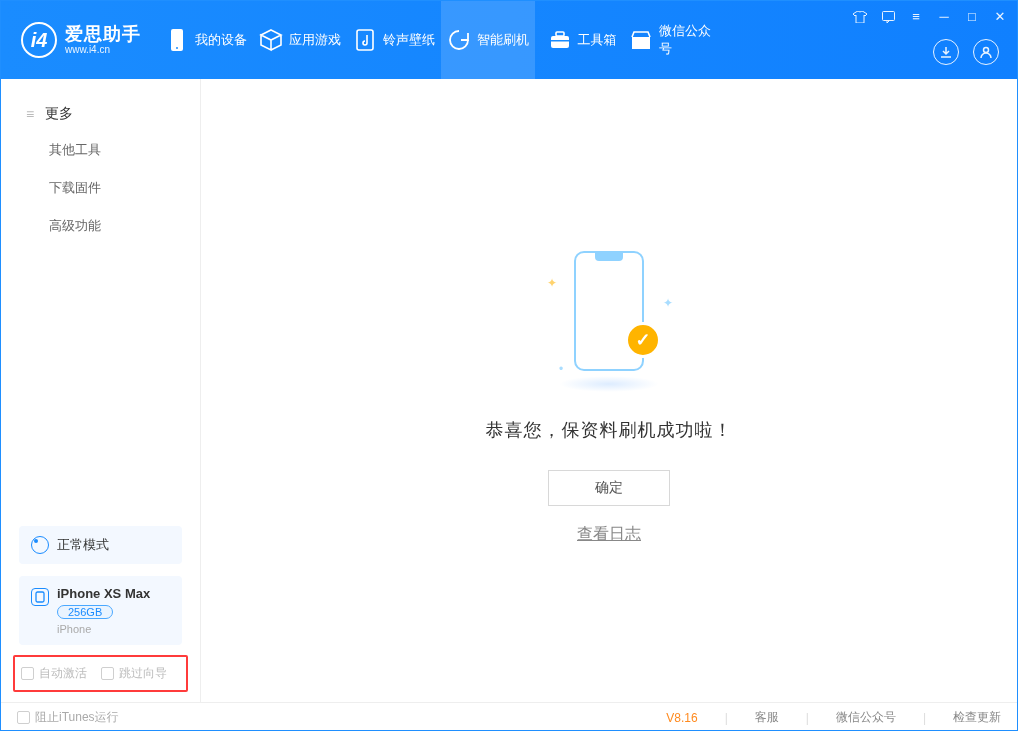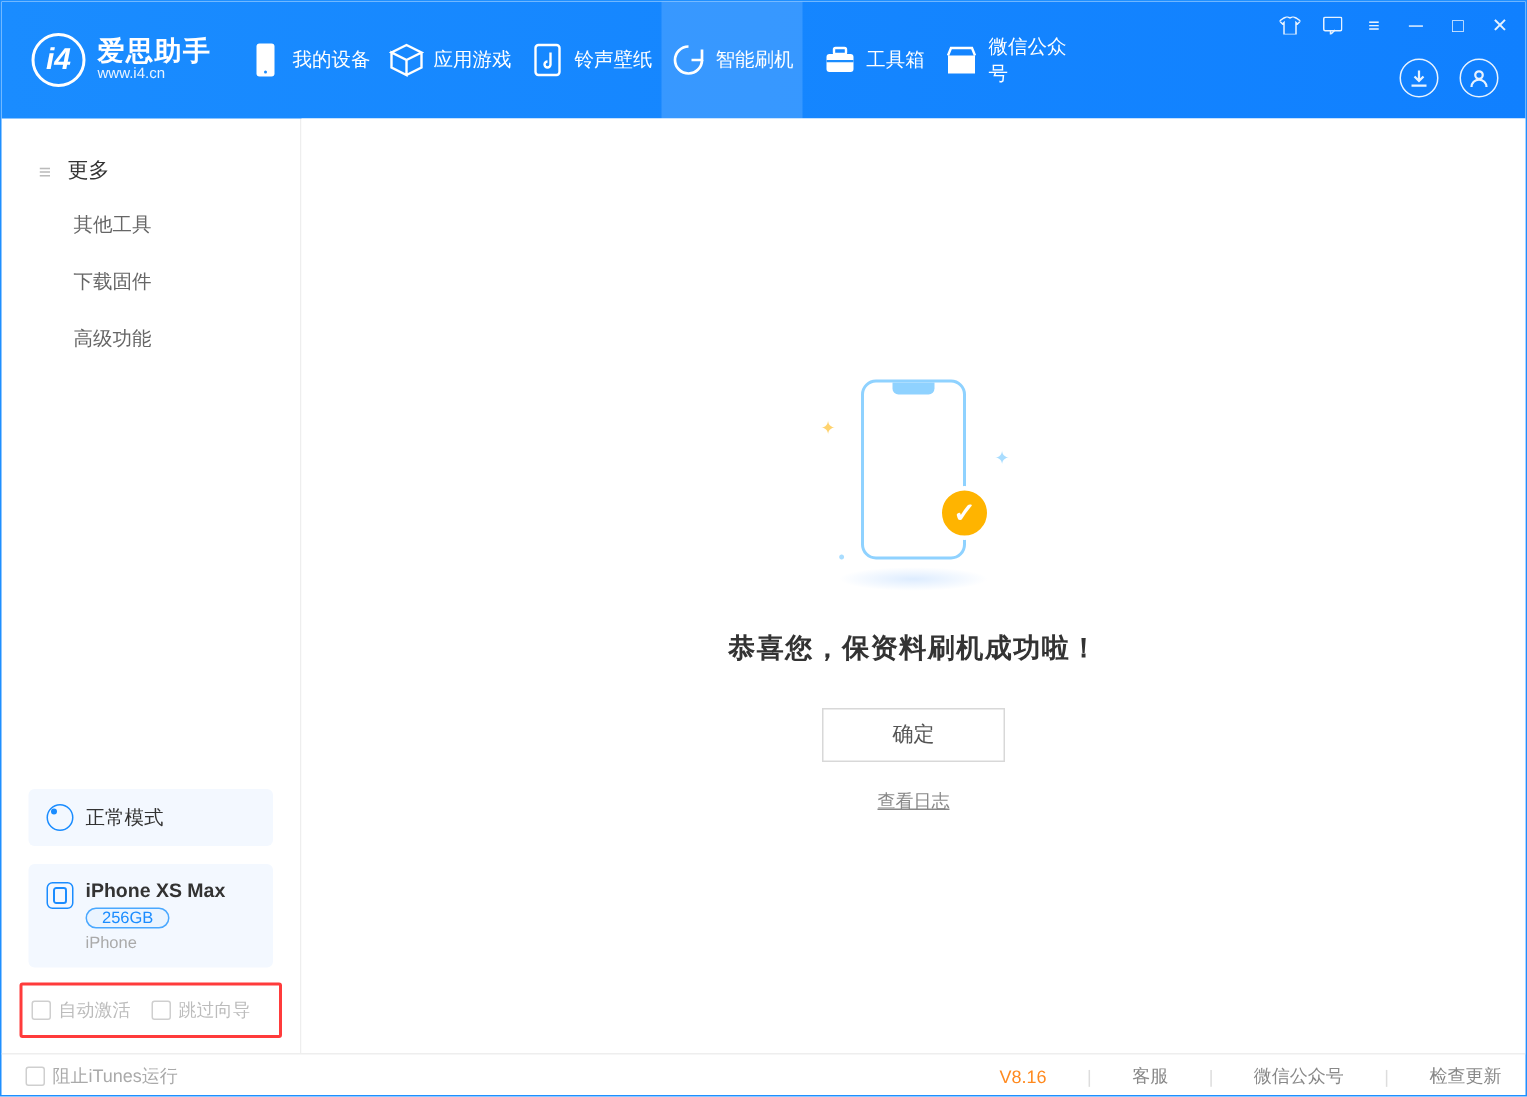--- a/index.html
+++ b/index.html
@@ -57,23 +57,23 @@
 .success-illu { position: relative; width: 140px; height: 150px; }
 .phone { position: absolute; left: 35px; top: 15px; width: 70px; height: 120px; border: 2px solid #8fd2ff; border-radius: 10px; background: #fff; }
 .phone .notch { position: absolute; top: 0; left: 50%; transform: translateX(-50%); width: 28px; height: 8px; background: #8fd2ff; border-radius: 0 0 4px 4px; }
 .badge { position: absolute; right: 18px; bottom: 28px; width: 36px; height: 36px; background: #ffb400; border-radius: 50%; display: flex; align-items: center; justify-content: center; color: #fff; font-size: 18px; font-weight: bold; border: 3px solid #fff; }
 .spark { position: absolute; color: #ffd36e; font-size: 12px; }
 .spark.s1 { top: 40px; left: 8px; }
 .spark.s2 { top: 60px; right: 6px; color: #a9ddff; }
 .spark.s3 { bottom: 10px; left: 20px; color: #a9ddff; }
 .halo { position: absolute; bottom: -6px; left: 20px; width: 100px; height: 16px; background: radial-gradient(ellipse at center, rgba(120,180,255,.25), rgba(255,255,255,0) 70%); border-radius: 50%; }
 
-.success-text { margin-top: 32px; font-size: 18px; color: #333; letter-spacing: 1px; font-weight: bold; }
+.success-text { margin-top: 32px; font-size: 18px; color: #333; letter-spacing: 1px; }
 .ok-btn { margin-top: 28px; border: 1px solid #d8d8d8; background: #fff; padding: 8px 46px; font-size: 14px; color: #555; cursor: pointer; border-radius: 0; }
-.log-link { margin-top: 18px; font-size: 12px; color: #888; text-decoration: underline; cursor: pointer; }
+.log-link { margin-top: 18px; font-size: 16px; color: #888; text-decoration: underline; cursor: pointer; }
 
 
 .footer { height: 30px; border-top: 1px solid #eee; display: flex; align-items: center; padding: 0 16px; font-size: 12px; color: #aaa; gap: 6px; }
 .footer .left { display: flex; align-items: center; gap: 6px; }
 .footer .right { margin-left: auto; display: flex; align-items: center; gap: 27px; }
 .footer .link { cursor: pointer; color: #888; }
 .footer .sep { color: #ddd; }
 .ver { color: #ff8a1f; }
 
 svg { display: block; }

